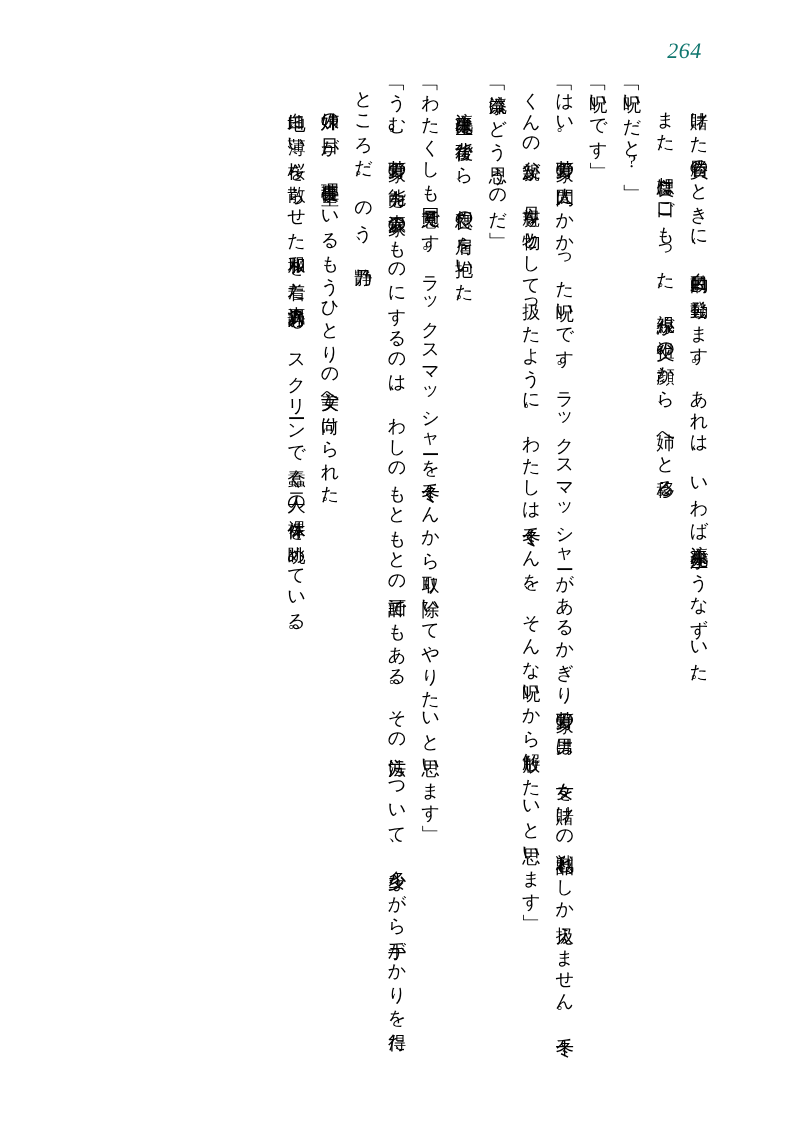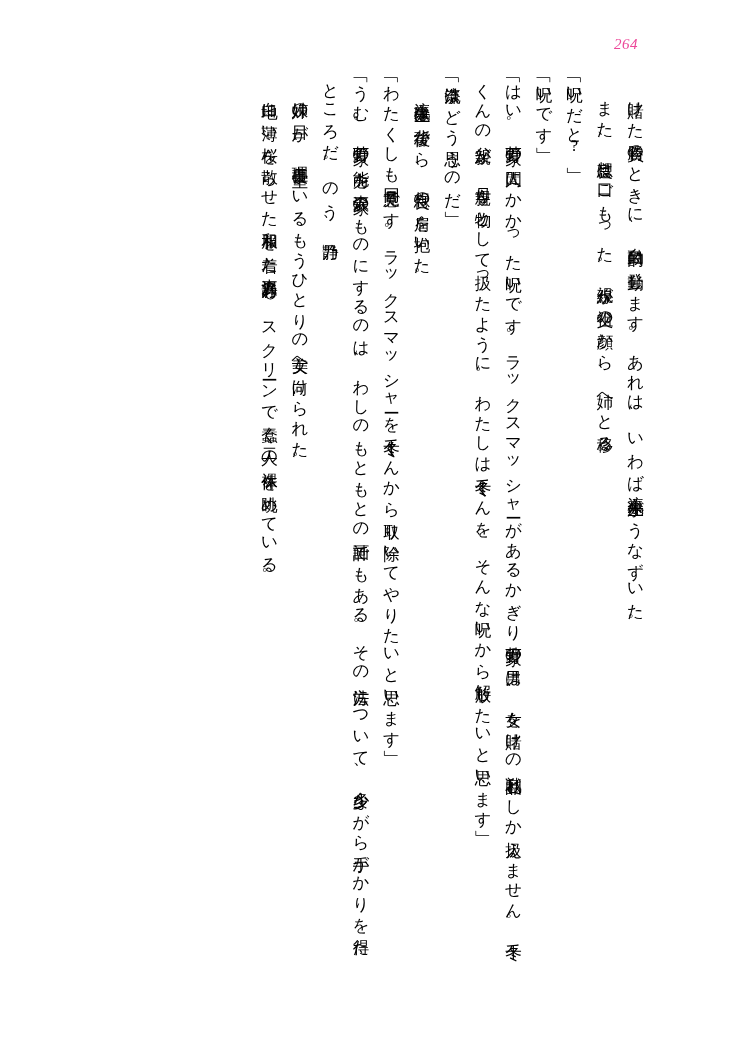--- a/index.html
+++ b/index.html
@@ -19,25 +19,25 @@
     position: absolute;
     left: 0; top: 0;
     width: 736px;
     height: 1037px;
     background: #fff;
   }
   .page-number {
     position: absolute;
     top: 36px;
     right: 98px;
-    font-size: 15px;
+    font-size: 20px;
     font-style: italic;
     font-family: "Liberation Serif", "DejaVu Serif", serif;
     letter-spacing: 0.5px;
-    color: #ec4899;
+    color: #0f766e;
   }
   .text-block {
     position: absolute;
     top: 72px;
     right: 86px;
     height: 880px;
     width: 560px;
     writing-mode: vertical-rl;
     text-orientation: upright;
     font-size: 16.5px;

